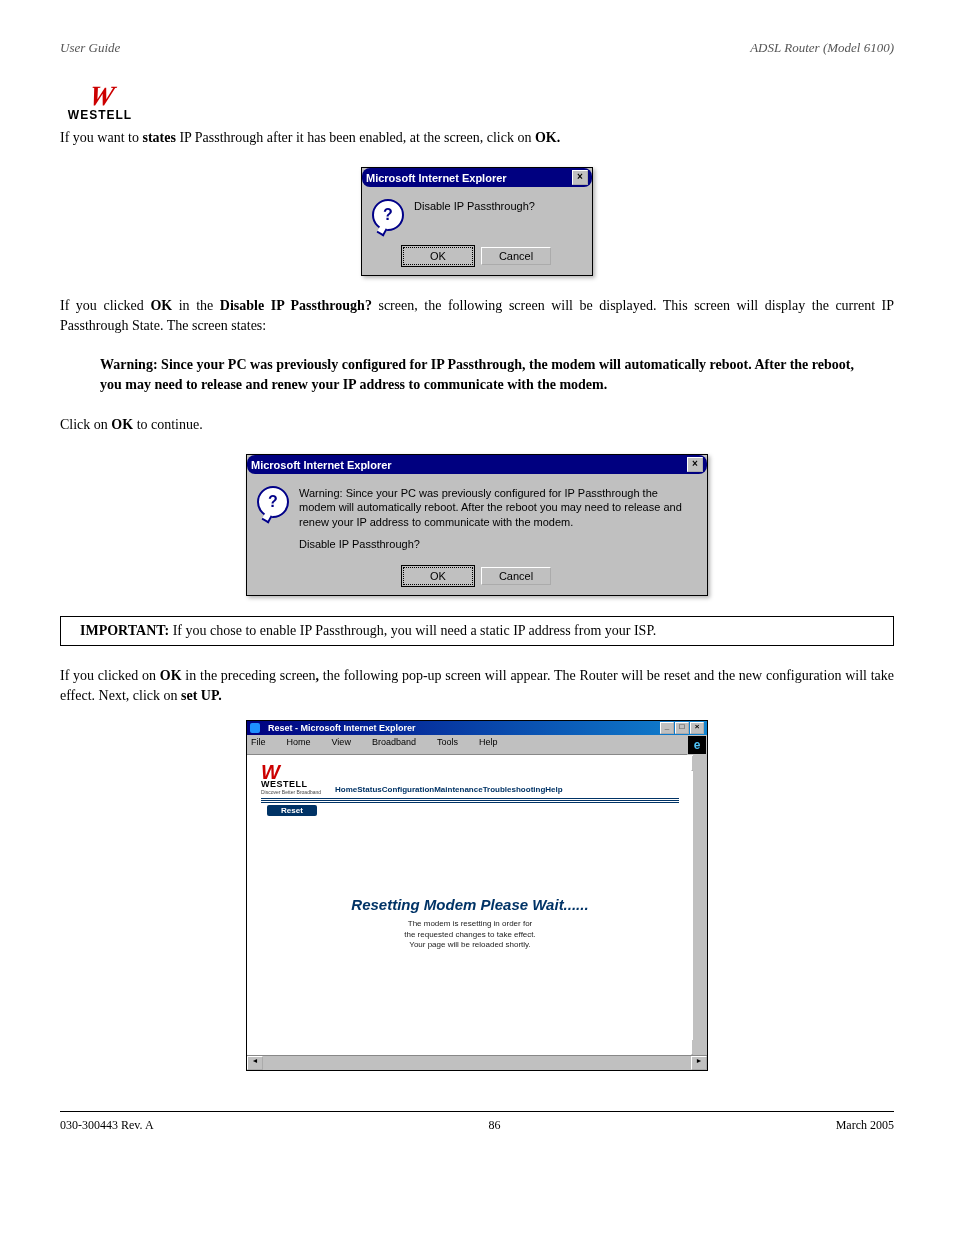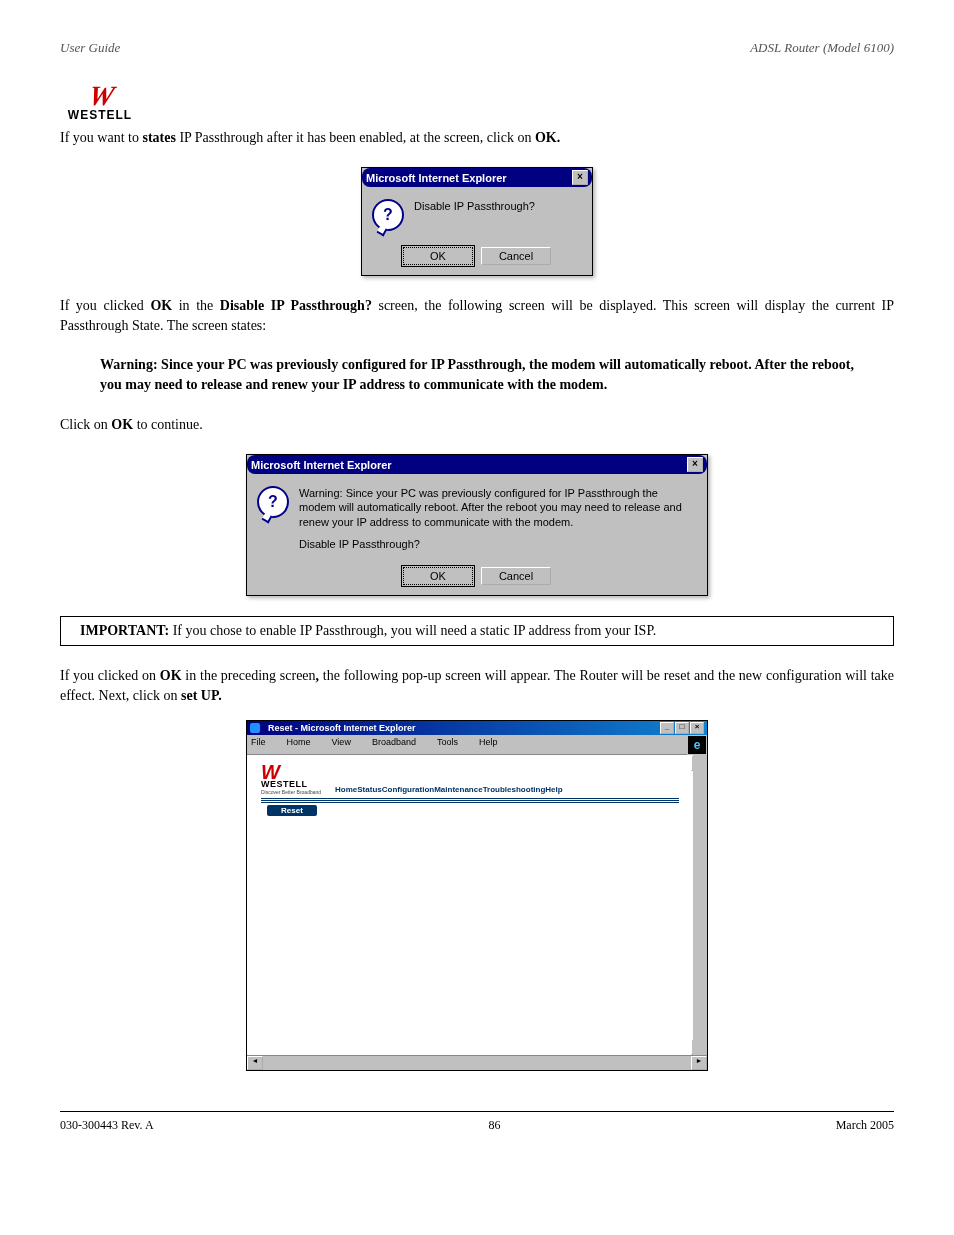--- a/index.html
+++ b/index.html
@@ -449,20 +449,28 @@
           <span>Status</span>
           <span>Configuration</span>
           <span>Maintenance</span>
           <span>Troubleshooting</span>
           <span>Help</span>
         </div>
       </div>
     </div>
     <div class="nav-rule"></div>
     <div class="tab-reset">Reset</div>
+    <div class="reset-msg">
+      <div class="reset-title">Resetting Modem Please Wait......</div>
+      <div class="reset-sub">
+        <div>The modem is resetting in order for</div>
+        <div>the requested changes to take effect.</div>
+        <div>Your page will be reloaded shortly.</div>
+      </div>
+    </div>
   </div>
   <div class="browser-hscroll">
     <span>◄</span>
     <span>►</span>
   </div>
 </div>
 
 <div class="footer">
   <span>030-300443 Rev. A</span>
   <span>86</span>

